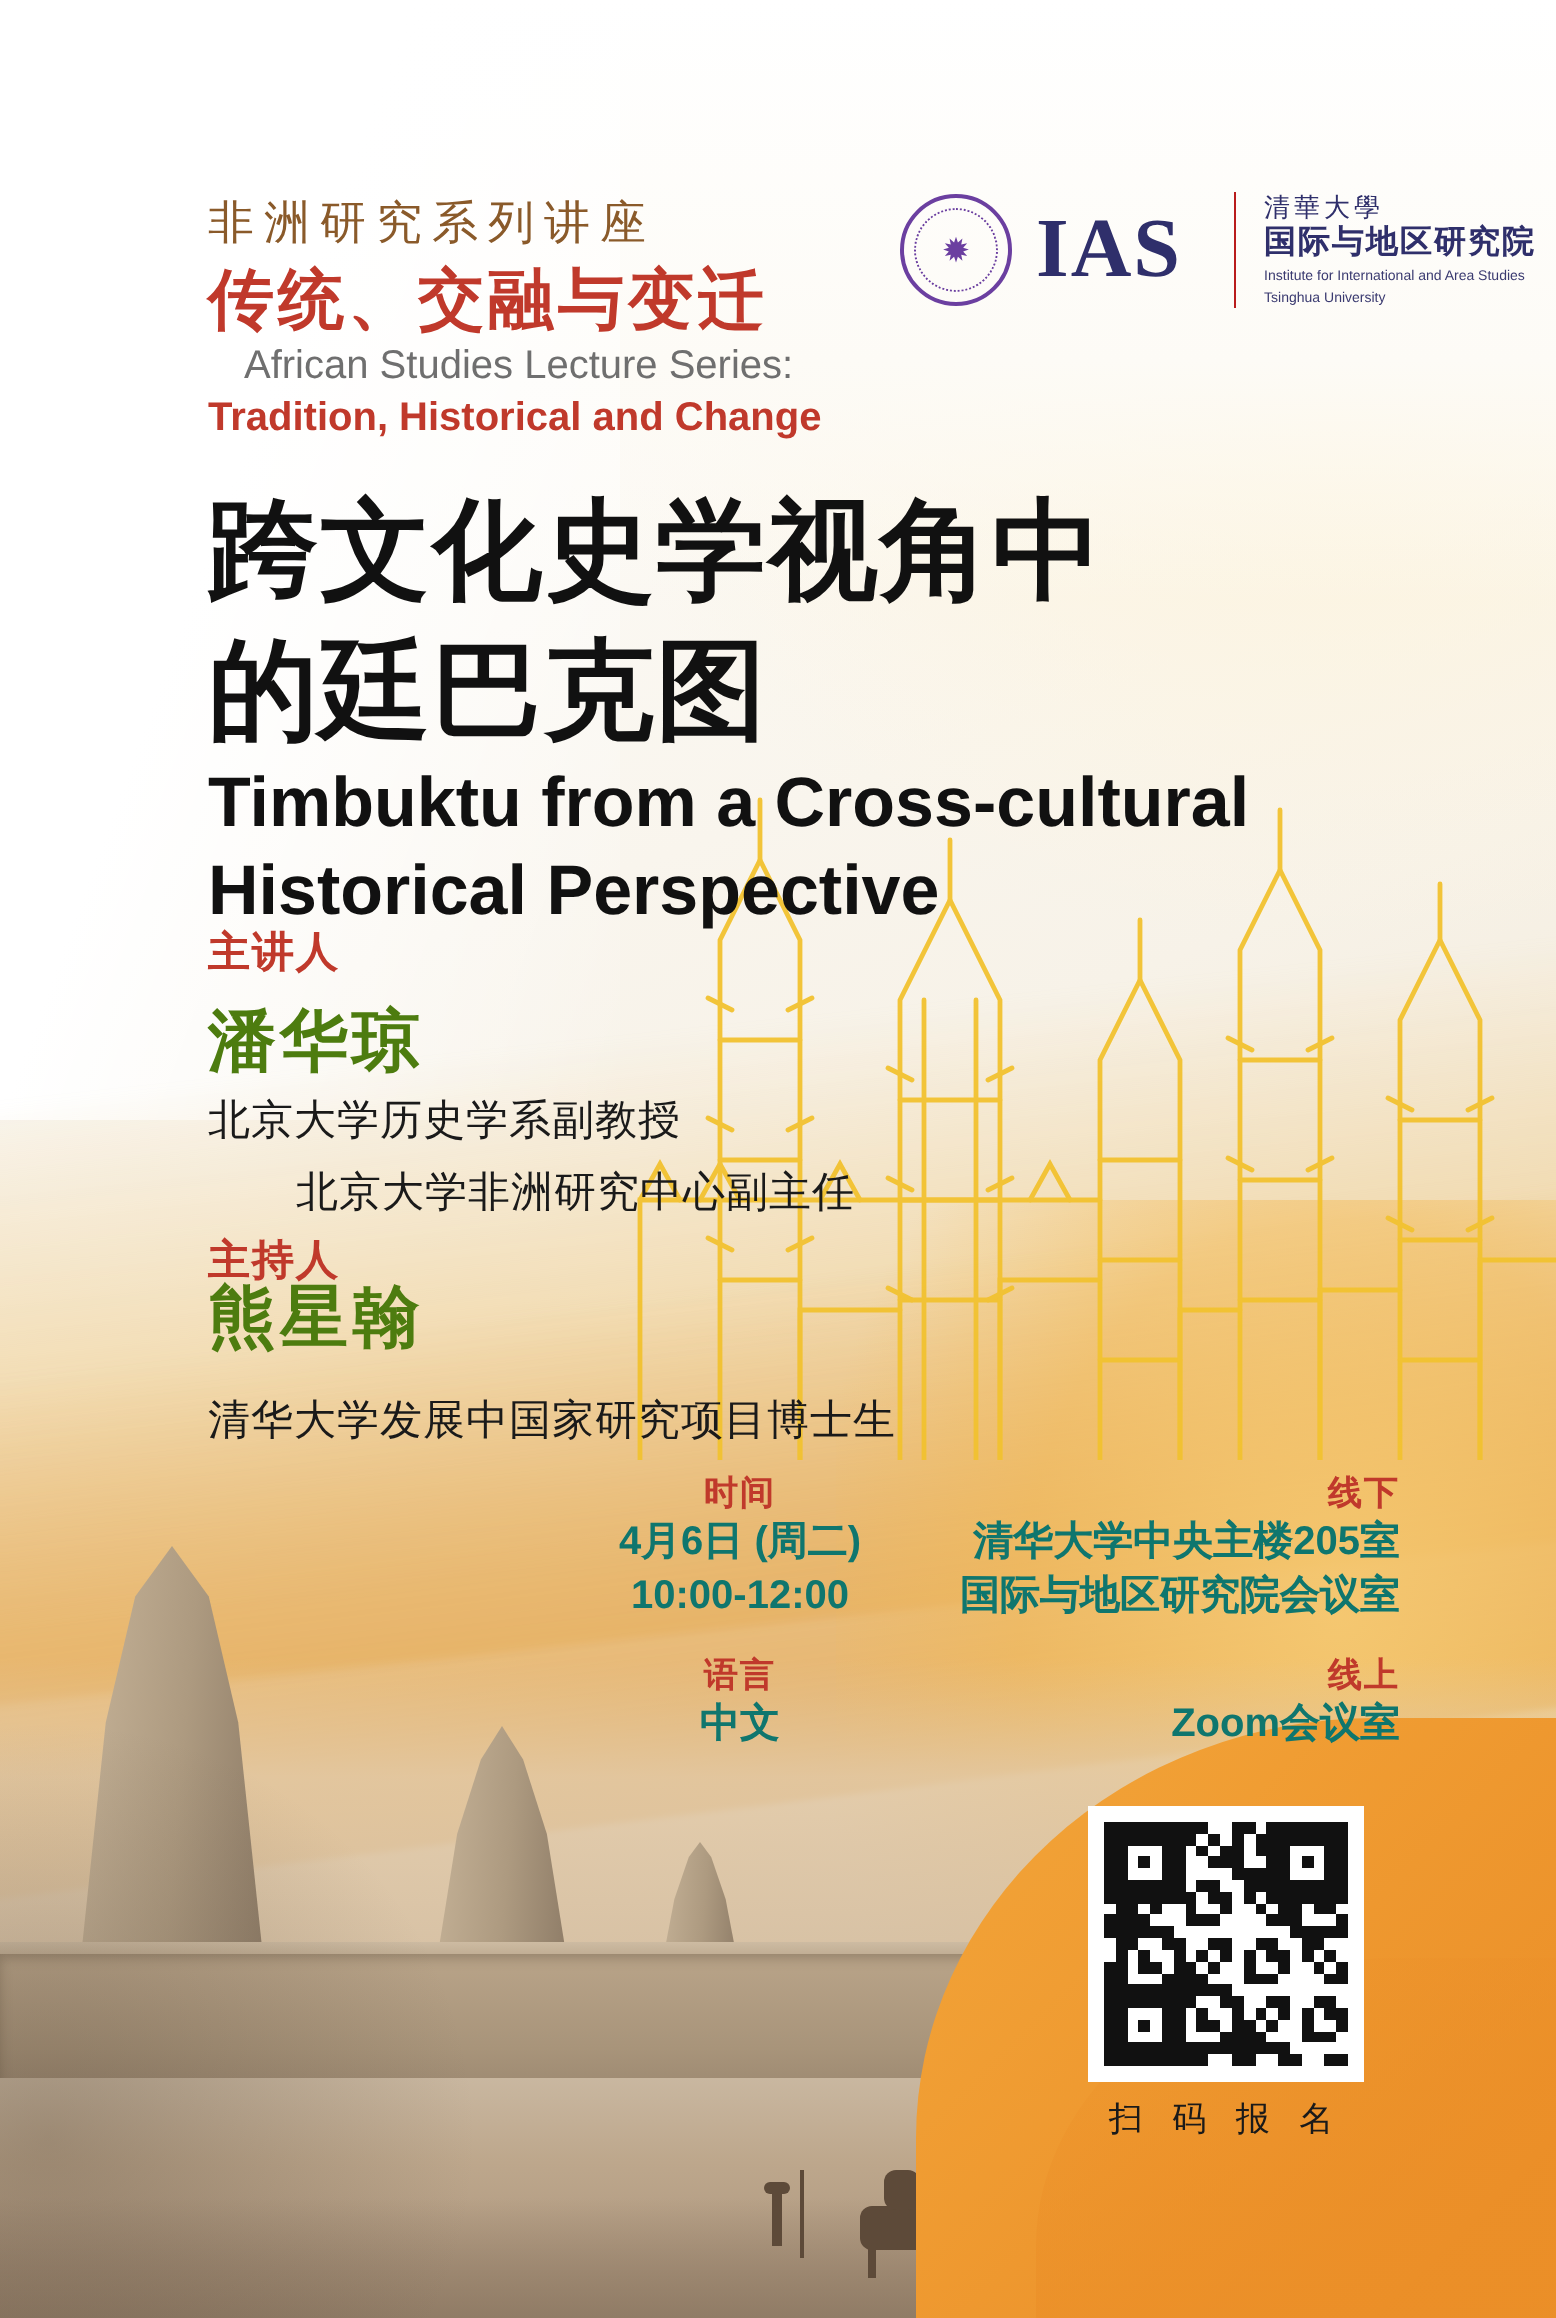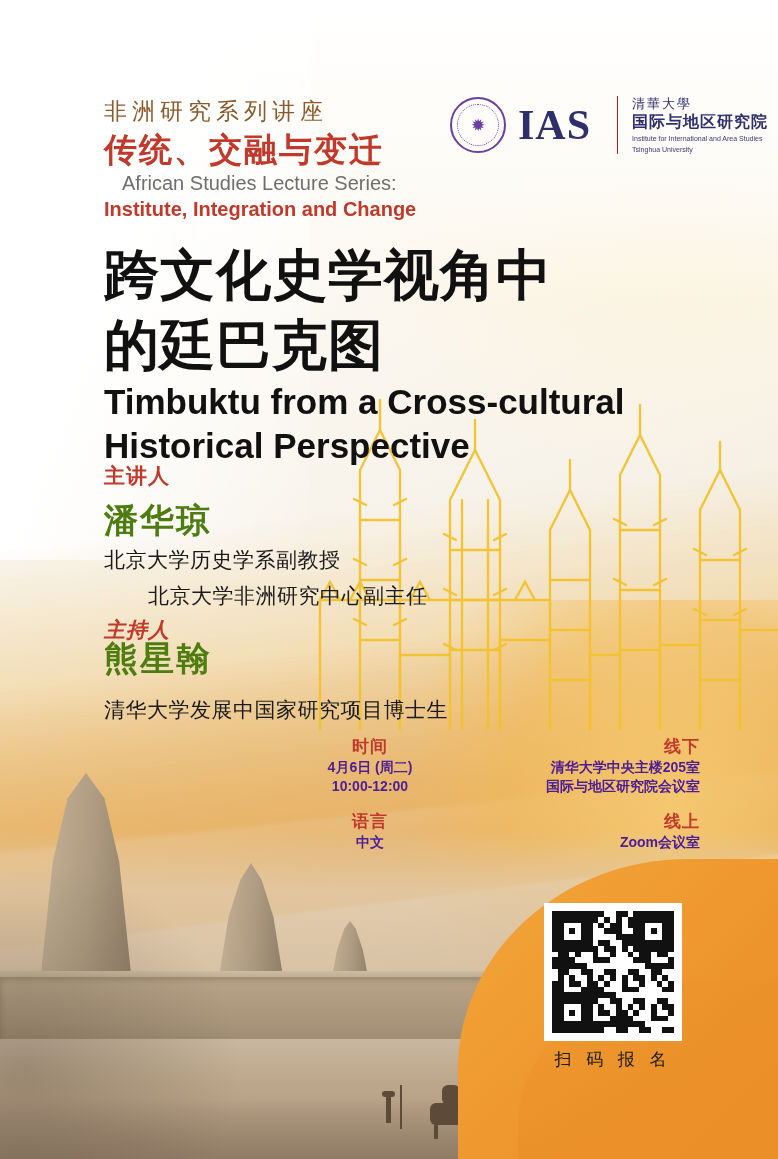--- a/index.html
+++ b/index.html
@@ -318,23 +318,23 @@
     width: 250px;
     text-align: right;
   }
   .info-head {
     font-size: 17px;
     font-weight: 700;
     color: #c0392b;
     letter-spacing: 1px;
   }
   .info-text {
-    font-size: 14px;
+    font-size: 20px;
     font-weight: 700;
-    color: #4c1d95;
+    color: #0f766e;
     line-height: 1.35;
   }
   .info-spacer { height: 14px; }
 
   
   .qr-box {
     position: absolute;
     right: 96px;
     bottom: 118px;
     width: 138px;
@@ -435,21 +435,21 @@
   </div>
 
   <div class="orange-corner"></div>
   <div class="orange-corner-2"></div>
 
   <div class="content">
 
     <div class="series-cn-small">非洲研究系列讲座</div>
     <div class="series-cn-big">传统、交融与变迁</div>
     <div class="series-en-1">African Studies Lecture Series:</div>
-    <div class="series-en-2">Institute, Integration and Change</div>
+    <div class="series-en-2">Tradition, Historical and Change</div>
 
     <div class="logo-block">
       <div class="seal">
         <span class="seal-star">✹</span>
       </div>
       <div class="ias-text">IAS</div>
       <div class="thu-block">
         <div class="thu-cn-1">清華大學</div>
         <div class="thu-cn-2">国际与地区研究院</div>
         <div class="thu-en">Institute for International and Area Studies</div>
@@ -465,21 +465,21 @@
     <div class="title-en">
       <div>Timbuktu from a Cross-cultural</div>
       <div>Historical Perspective</div>
     </div>
 
     <div class="role-label" style="top:462px;">主讲人</div>
     <div class="person-name" style="top:498px;">潘华琼</div>
     <div class="person-affil" style="top:546px;">北京大学历史学系副教授</div>
     <div class="person-affil" style="top:582px;margin-left:44px;">北京大学非洲研究中心副主任</div>
 
-    <div class="role-label" style="top:616px;font-style:italic;">主持人</div>
+    <div class="role-label" style="top:616px;">主持人</div>
     <div class="person-name" style="top:636px;">熊星翰</div>
     <div class="person-affil" style="top:696px;">清华大学发展中国家研究项目博士生</div>
 
     <div class="info">
       <div class="info-row">
         <div class="info-col-left">
           <div class="info-head">时间</div>
           <div class="info-text">4月6日 (周二)</div>
           <div class="info-text">10:00-12:00</div>
         </div>

